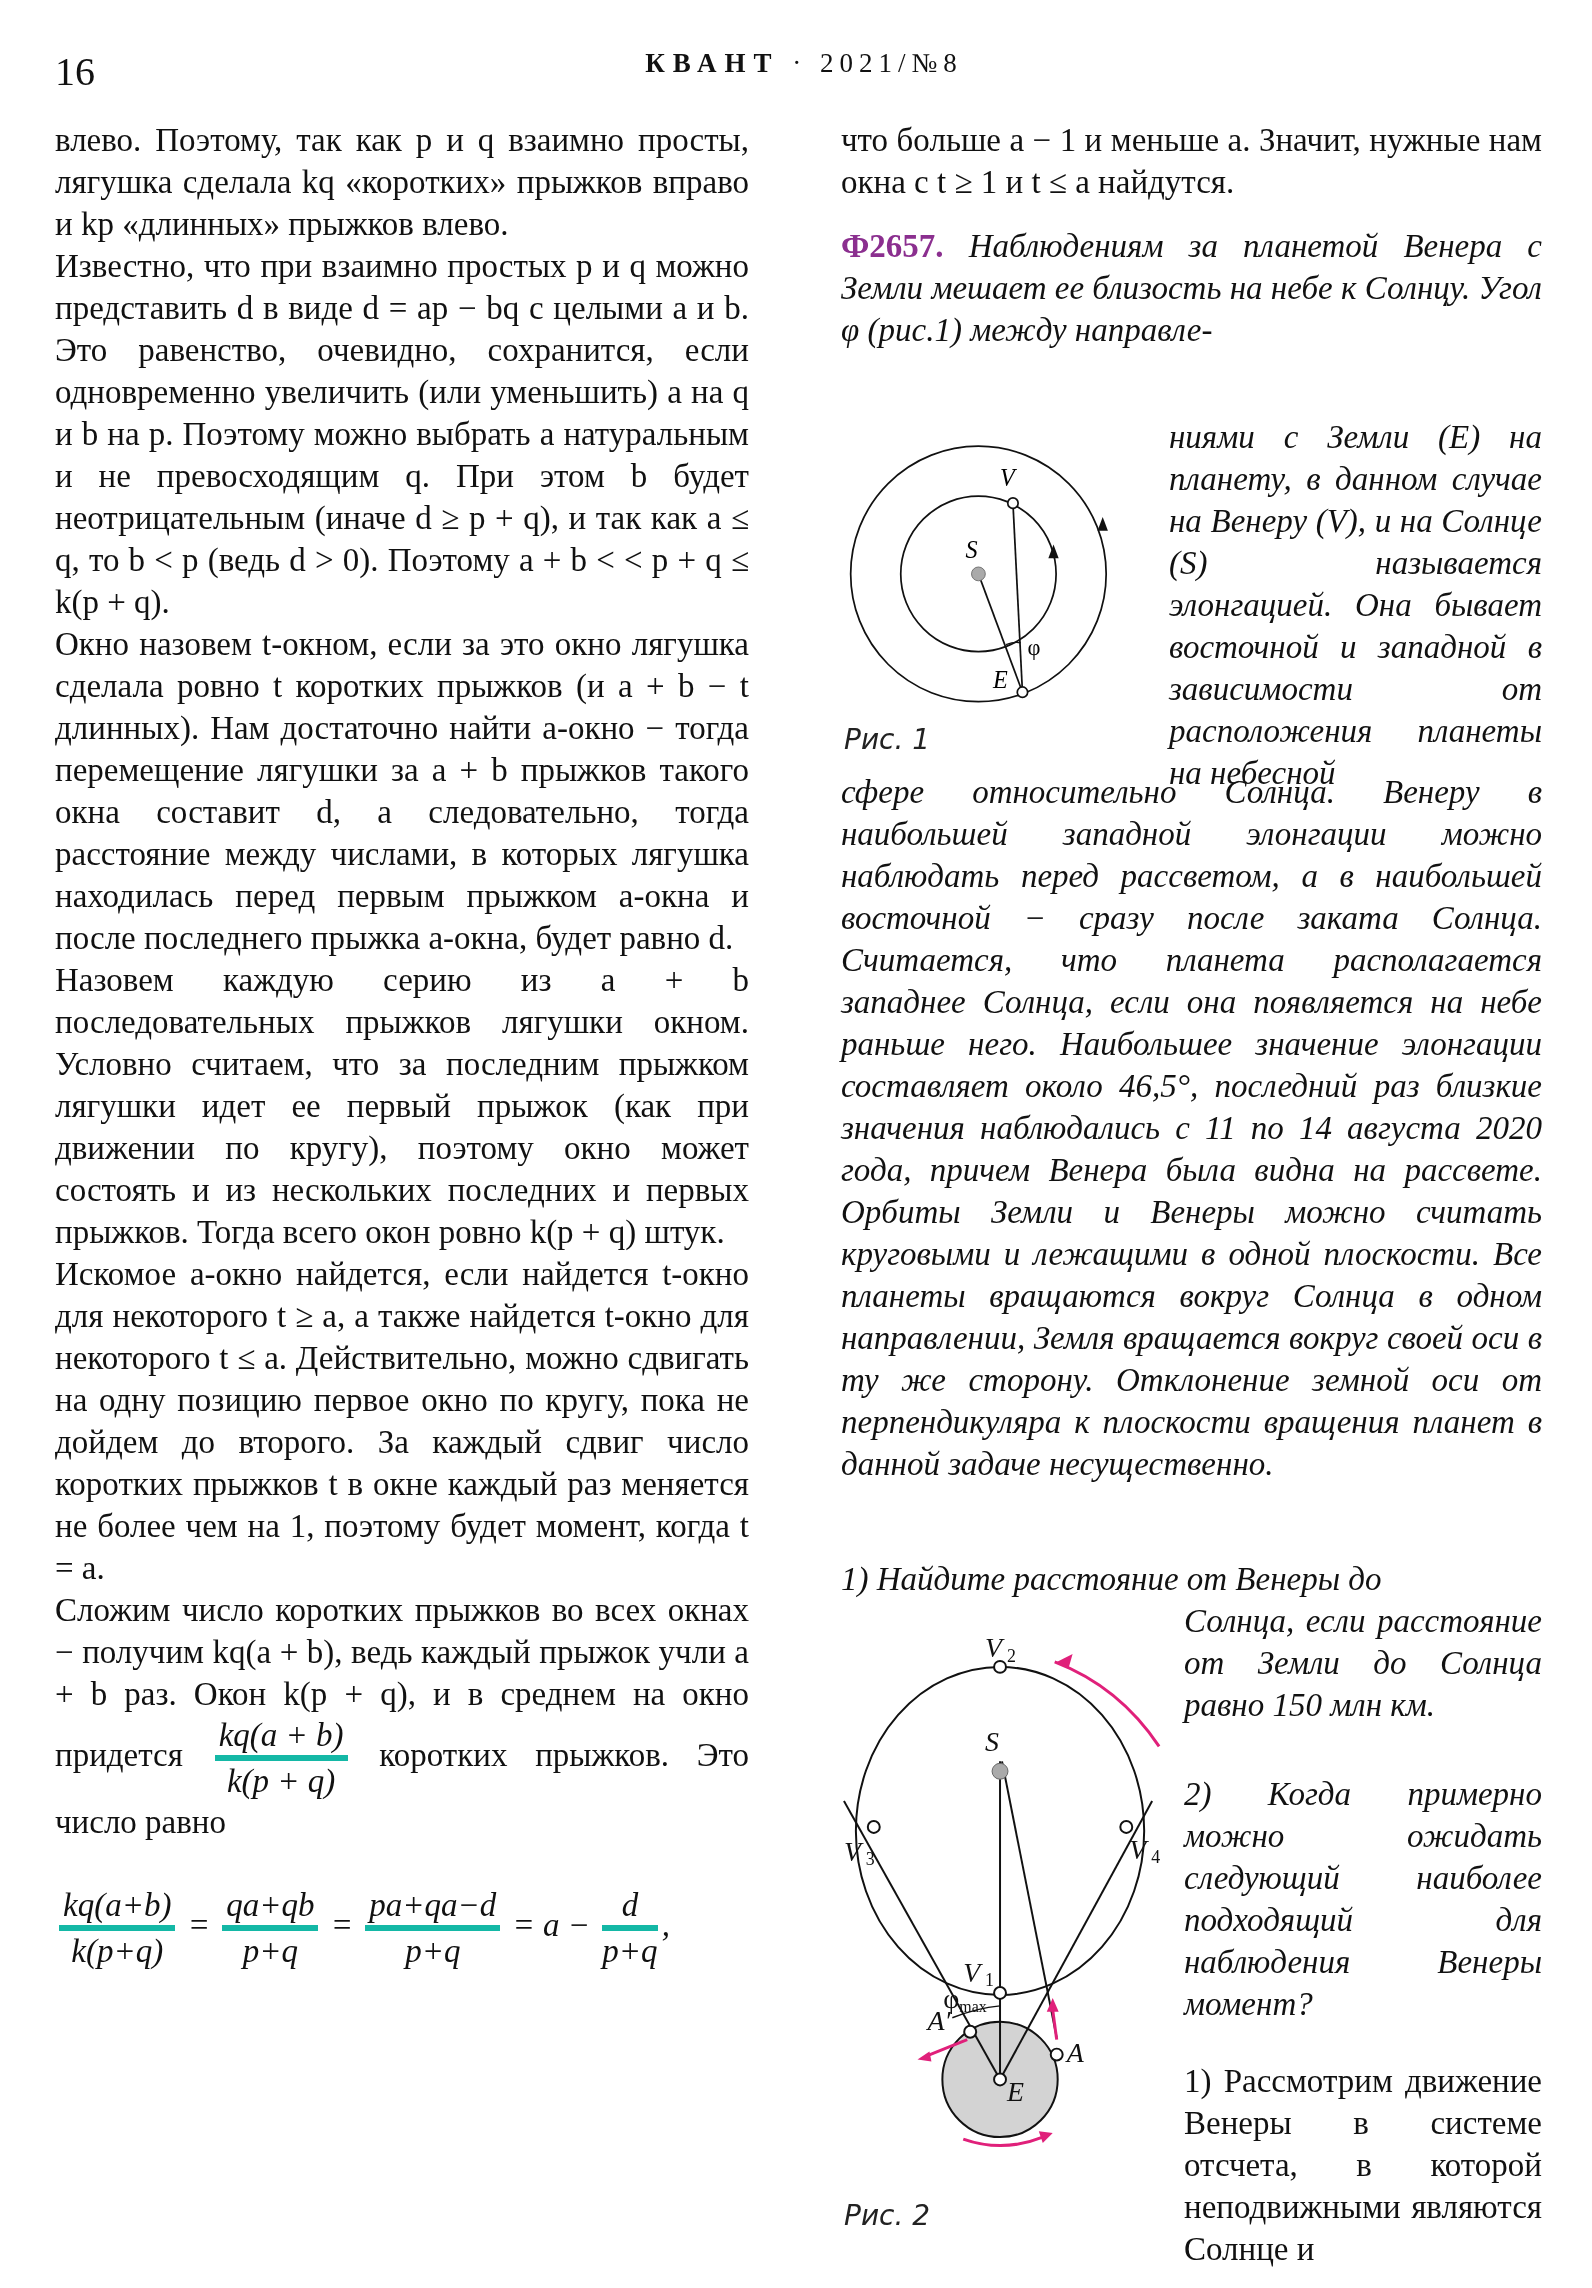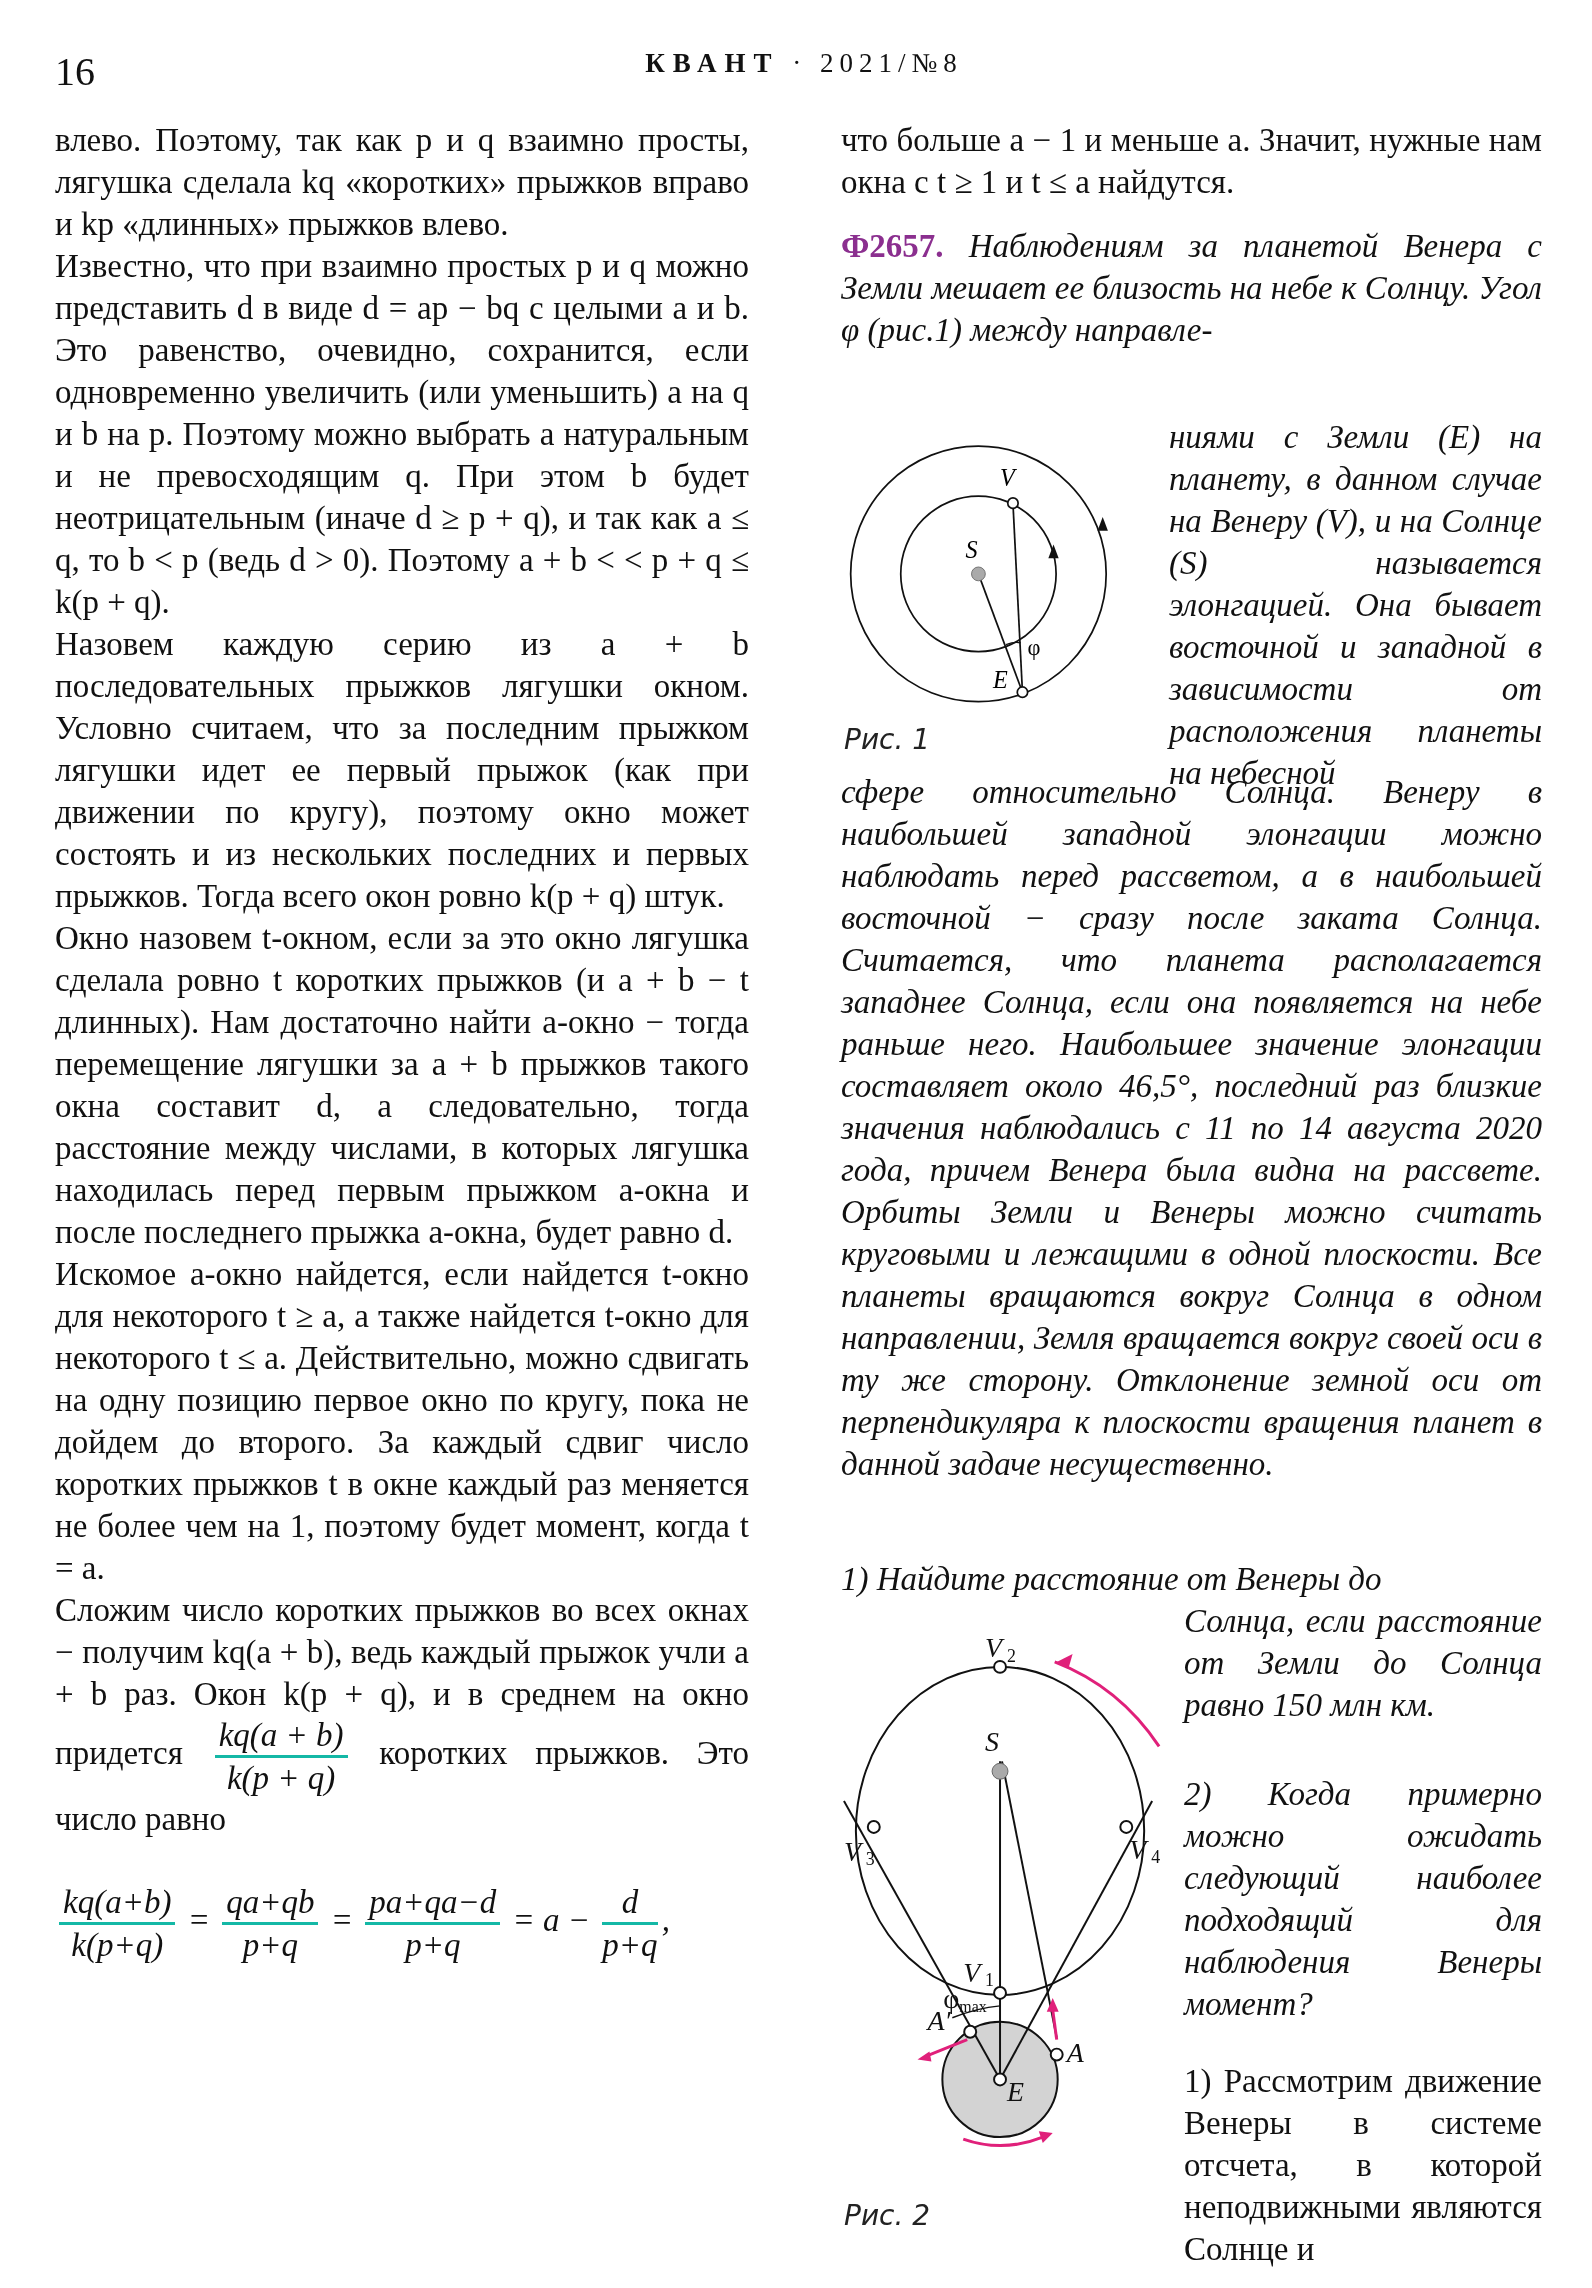--- a/index.html
+++ b/index.html
@@ -12,21 +12,21 @@
   .col { position:absolute; font-size:33px; line-height:42px; text-align:justify; }
   .col-left { left:55px; top:119px; width:694px; }
   .col-right { left:841px; top:119px; width:701px;font-family:Liberation Serif, serif; }
   .col p { margin:0; }
   .i { font-style:italic; }
   .right-align { text-align:right; }
   .prob-head { color:#8b2f8f; font-weight:bold; font-style:normal; }
   .task { font-style:italic; }
   .gap { height:22px; }
   .frac { display:inline-block; vertical-align:middle; text-align:center; margin:0 4px; }
-  .frac .num { display:block; border-bottom:3px solid #14b8a6; padding:0 4px; line-height:40px; }
+  .frac .num { display:block; border-bottom:6px solid #14b8a6; padding:0 4px; line-height:40px; }
   .frac .den { display:block; line-height:40px; }
   .eq-line { margin-top:42px; font-size:33px; white-space:nowrap; }
   .fig { position:absolute; }
   .fig-caption { font-family:"DejaVu Sans","Liberation Sans",sans-serif; font-style:italic; font-size:28px; color:#222; }
   .wrap-text { position:absolute; font-size:33px; line-height:42px; text-align:justify; font-style:italic; }
   .sol { font-style:normal; }
 </style>
 </head>
 <body>
 
@@ -35,22 +35,22 @@
   <div class="journal">
     <b>КВАНТ</b>
     <span>·</span>
     <span>2021/№8</span>
   </div>
 </div>
 
 <div class="col col-left">
   <p>влево. Поэтому, так как p и q взаимно просты, лягушка сделала kq «коротких» прыжков вправо и kp «длинных» прыжков влево.</p>
   <p>Известно, что при взаимно простых p и q можно представить d в виде d = ap − bq с целыми a и b. Это равенство, очевидно, сохранится, если одновременно увеличить (или уменьшить) a на q и b на p. Поэтому можно выбрать a натуральным и не превосходящим q. При этом b будет неотрицательным (иначе d ≥ p + q), и так как a ≤ q, то b &lt; p (ведь d &gt; 0). Поэтому a + b &lt; &lt; p + q ≤ k(p + q).</p>
+  <p>Окно назовем t-окном, если за это окно лягушка сделала ровно t коротких прыжков (и a + b − t длинных). Нам достаточно найти a-окно − тогда перемещение лягушки за a + b прыжков такого окна составит d, а следовательно, тогда расстояние между числами, в которых лягушка находилась перед первым прыжком a-окна и после последнего прыжка a-окна, будет равно d.</p>
   <p>Назовем каждую серию из a + b последовательных прыжков лягушки окном. Условно считаем, что за последним прыжком лягушки идет ее первый прыжок (как при движении по кругу), поэтому окно может состоять и из нескольких последних и первых прыжков. Тогда всего окон ровно k(p + q) штук.</p>
-  <p>Окно назовем t-окном, если за это окно лягушка сделала ровно t коротких прыжков (и a + b − t длинных). Нам достаточно найти a-окно − тогда перемещение лягушки за a + b прыжков такого окна составит d, а следовательно, тогда расстояние между числами, в которых лягушка находилась перед первым прыжком a-окна и после последнего прыжка a-окна, будет равно d.</p>
   <p>Искомое a-окно найдется, если найдется t-окно для некоторого t ≥ a, а также найдется t-окно для некоторого t ≤ a. Действительно, можно сдвигать на одну позицию первое окно по кругу, пока не дойдем до второго. За каждый сдвиг число коротких прыжков t в окне каждый раз меняется не более чем на 1, поэтому будет момент, когда t = a.</p>
   <p>
     <span>Сложим число коротких прыжков во всех окнах − получим kq(a + b), ведь каждый прыжок учли a + b раз. Окон k(p + q), и в среднем на окно придется</span>
     <span class="frac">
       <span class="num i">kq(a + b)</span>
       <span class="den i">k(p + q)</span>
     </span>
     <span>коротких прыжков. Это число равно</span>
   </p>
   <div class="eq-line i">

